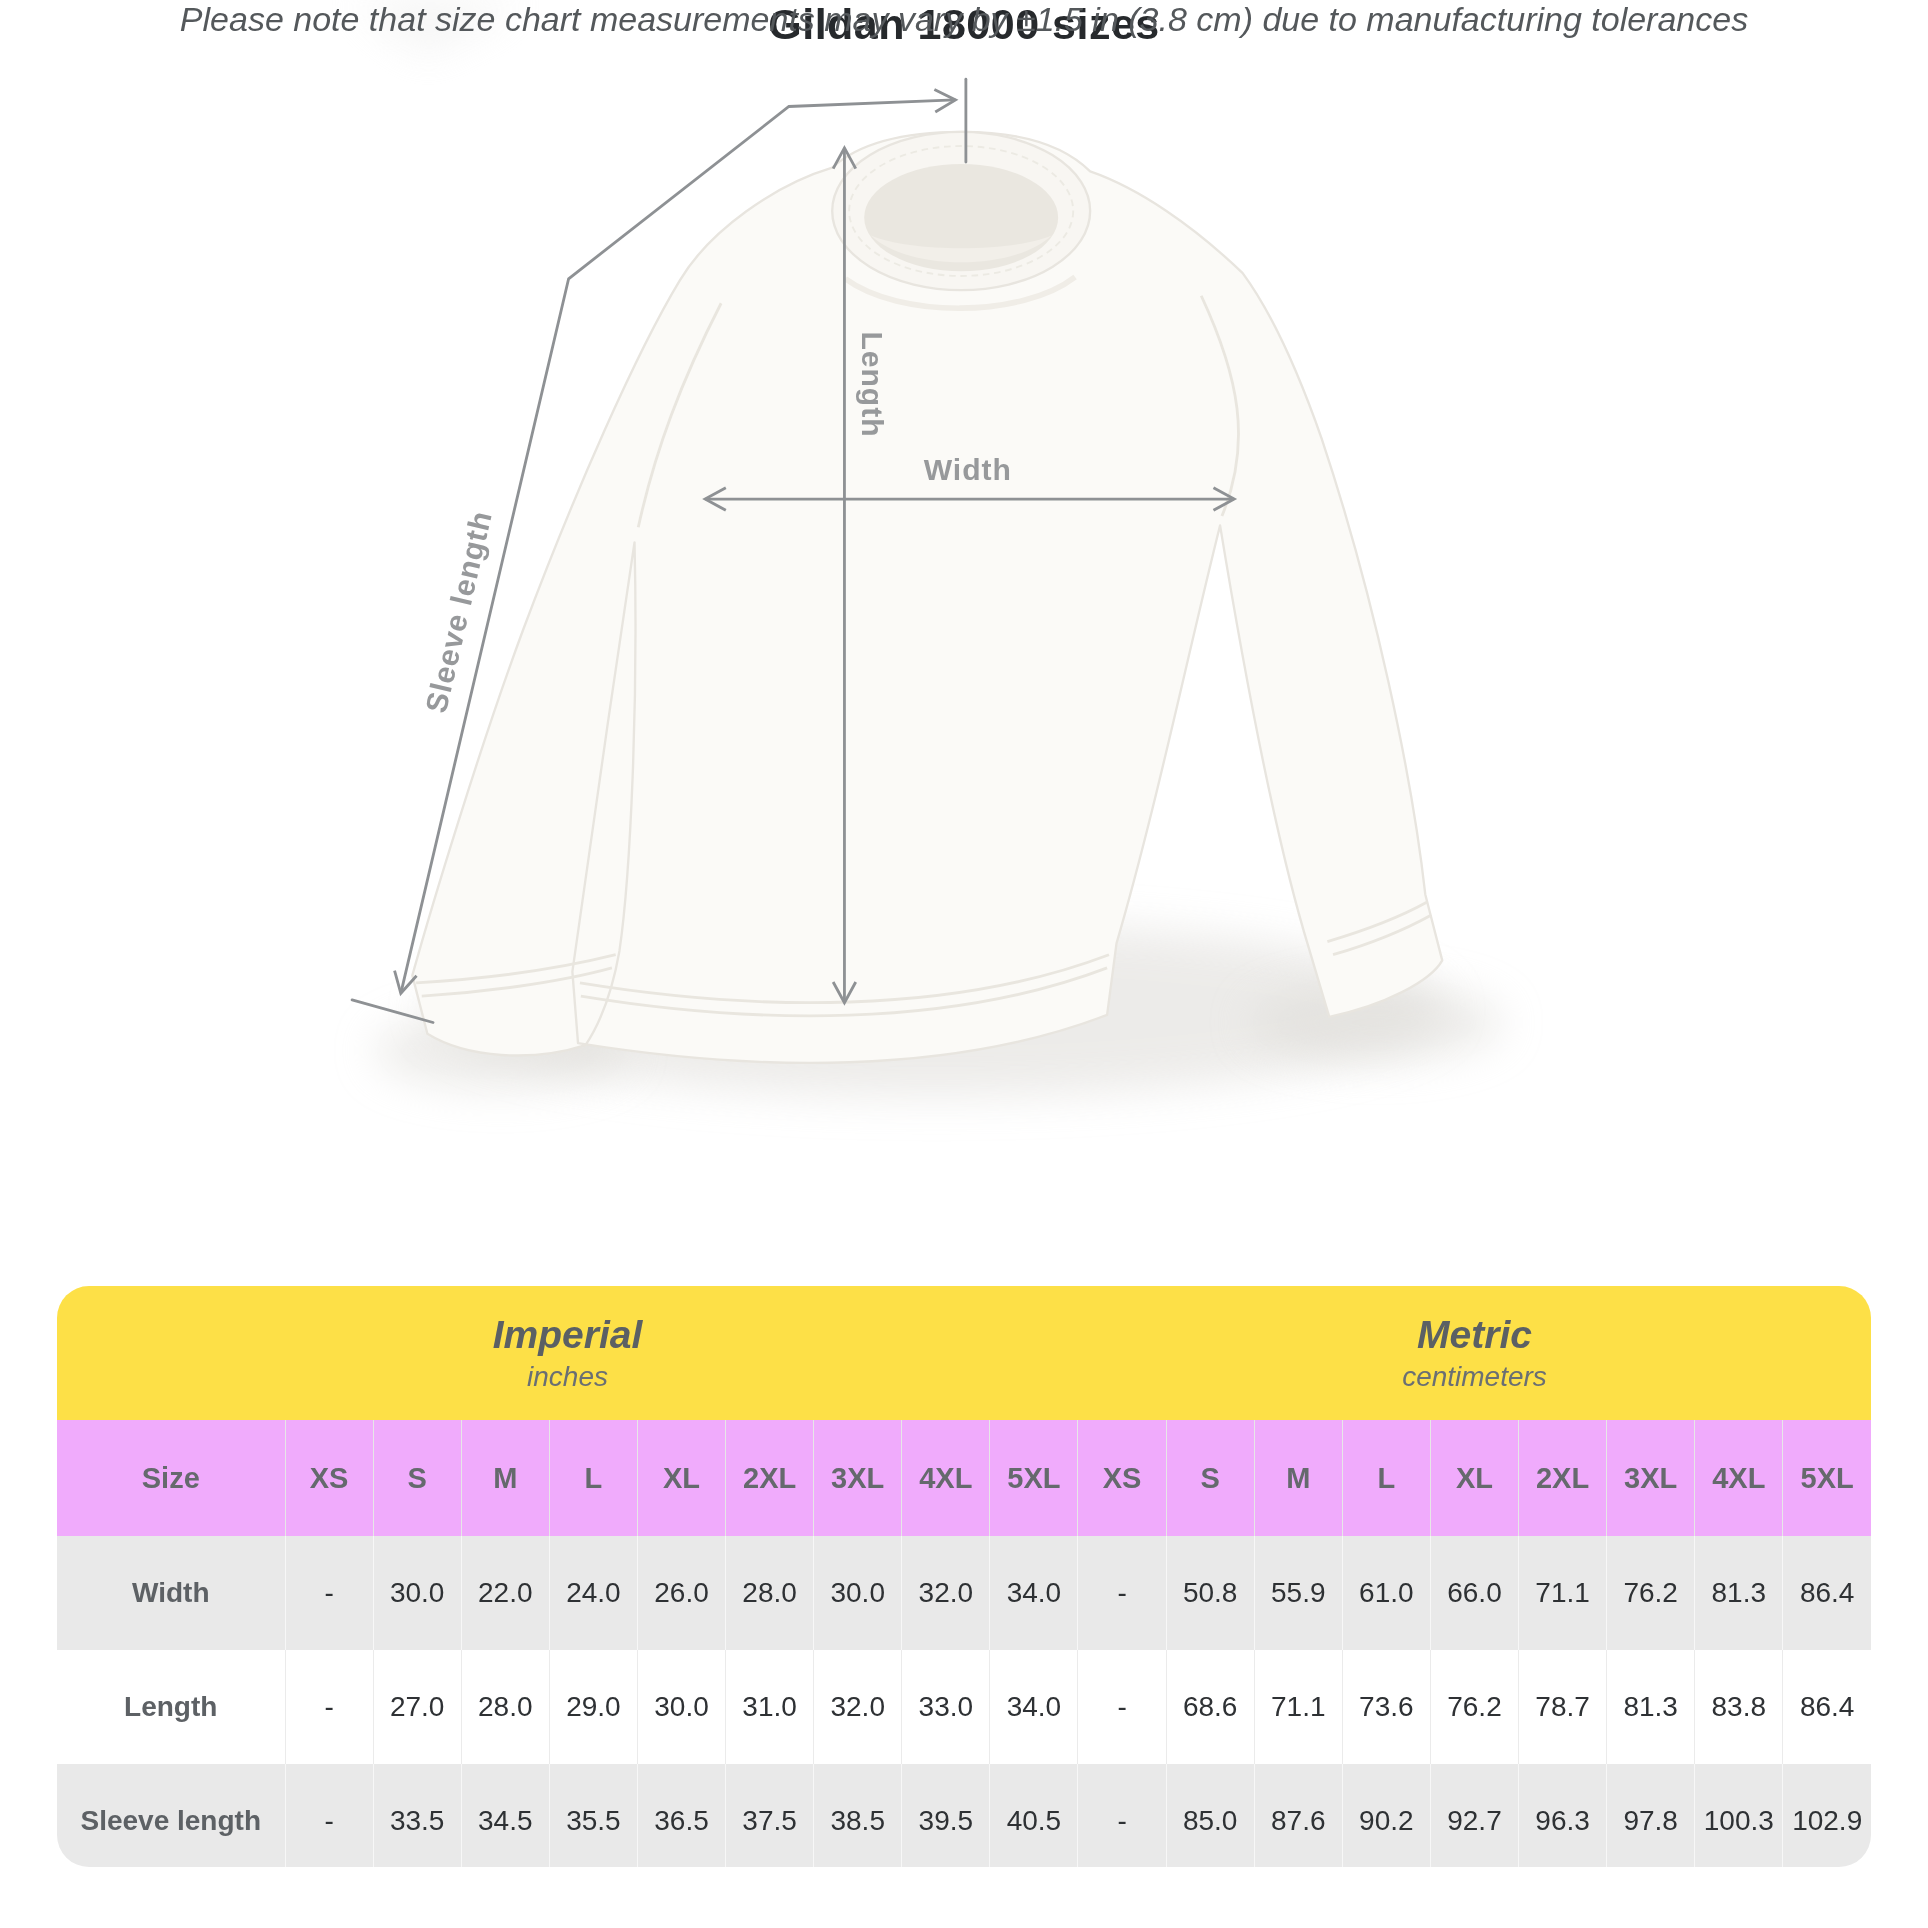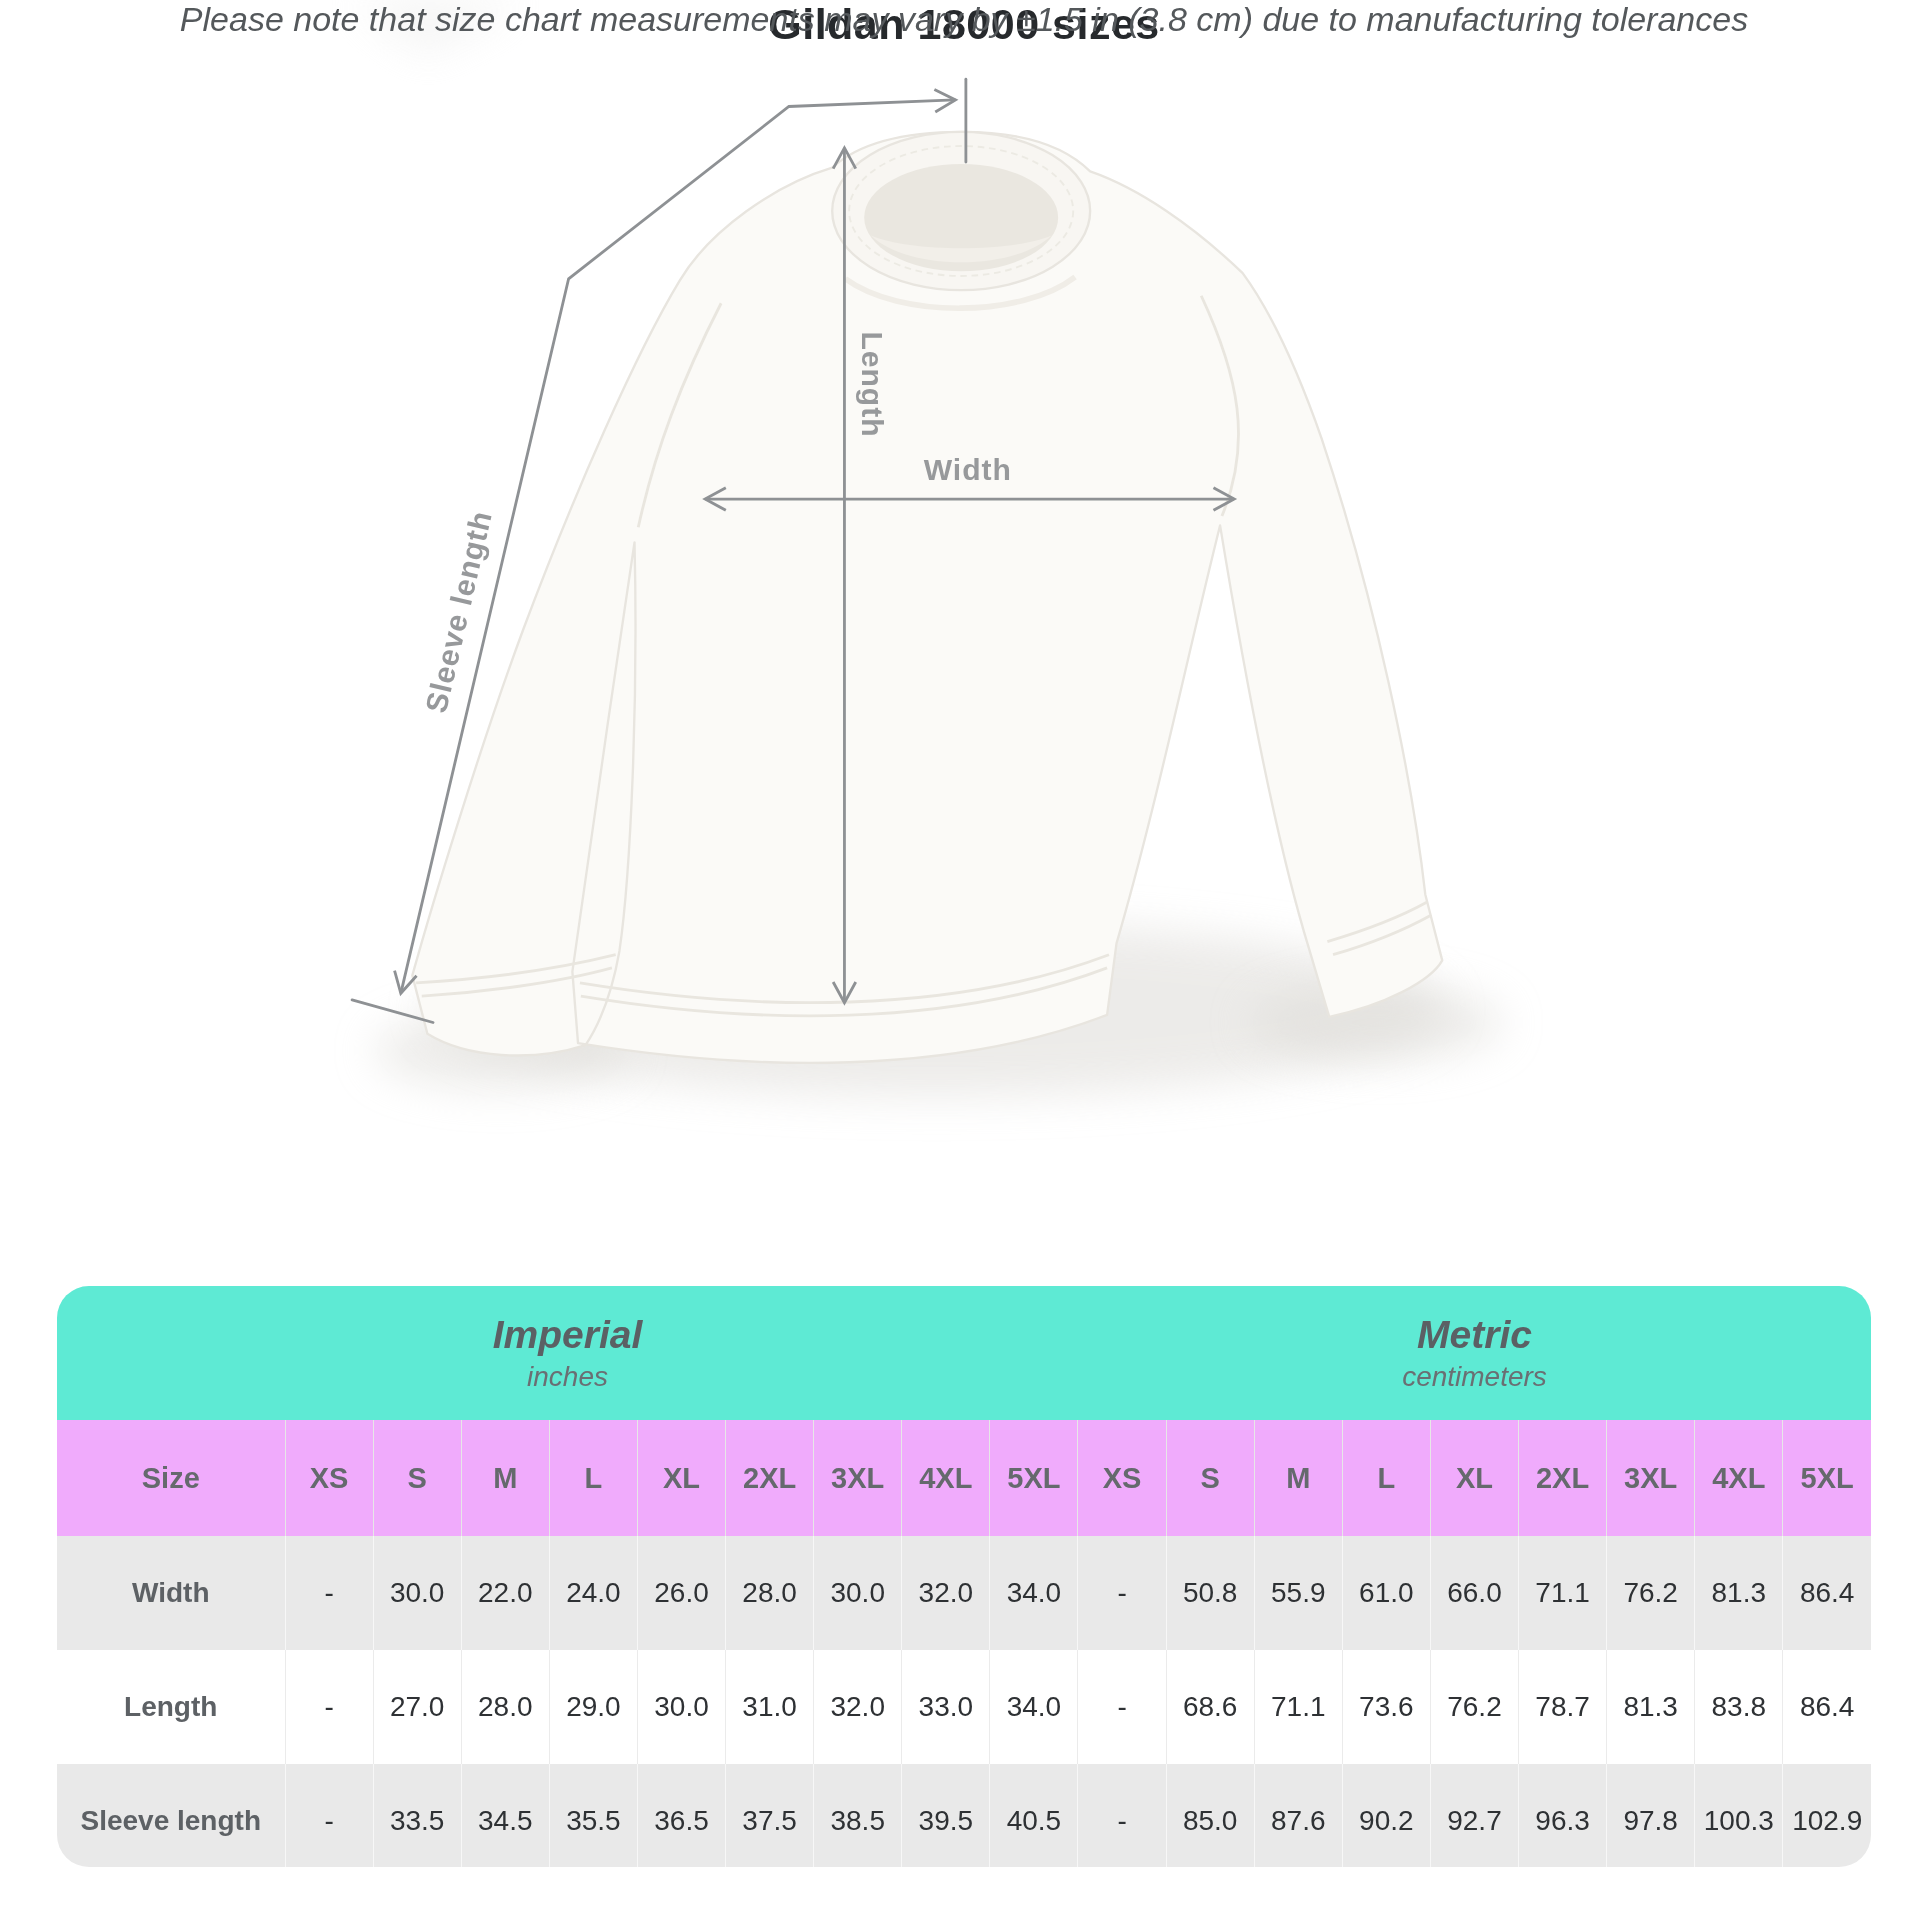--- a/index.html
+++ b/index.html
@@ -32,21 +32,21 @@
     position:absolute; left:57px; top:1286px;
     width:1814px; height:581px;
     border-radius:32px; overflow:hidden;
     background:#ffffff;
   }
   table.size-table{
     width:1814px; height:581px;
     border-collapse:collapse; table-layout:fixed;
   }
   .unit-row th{
-    background:#5eead4; height:132px;
+    background:#fde047; height:132px;
     text-align:center; vertical-align:middle; border:none;
   }
   .unit-label{
     font-size:39px; font-weight:bold; font-style:italic; color:#5b6064;
     line-height:1.15;
   }
   .unit-sub{
     font-size:28px; font-style:italic; font-weight:normal; color:#6a6f73;
     margin-top:4px;
   }

